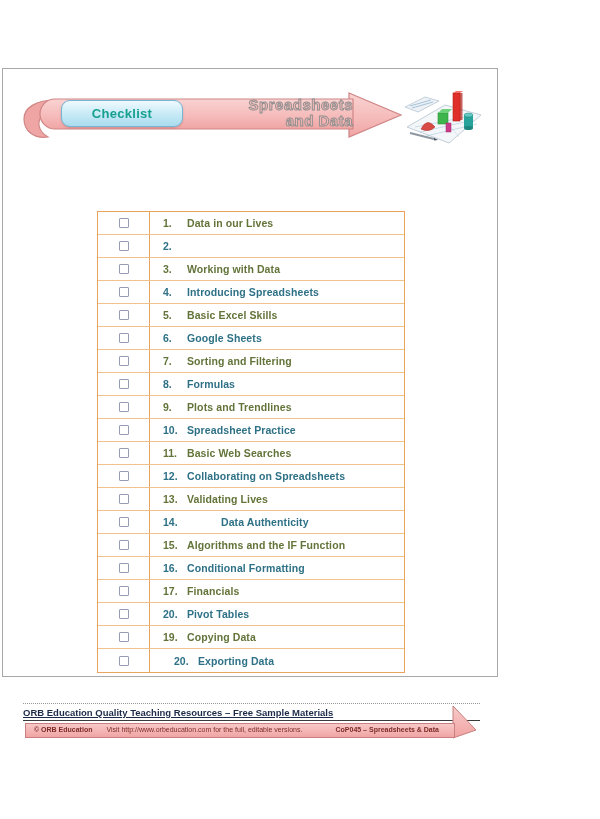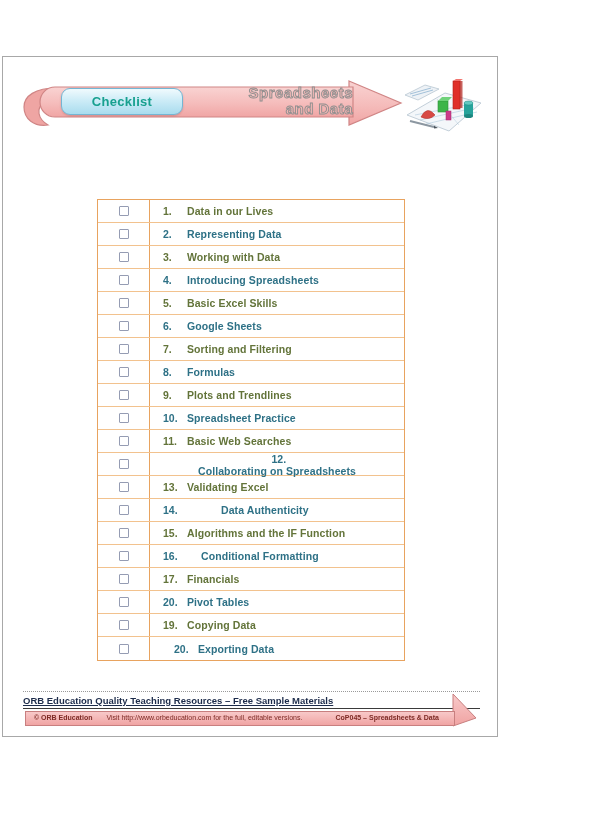--- a/index.html
+++ b/index.html
@@ -1,18 +1,18 @@
 <!DOCTYPE html>
 <html><head>
 <meta charset="utf-8">
 <style>
   * { margin:0; padding:0; box-sizing:border-box; }
   body { background:#ffffff; font-family:"Liberation Sans", sans-serif; }
   .canvas { position:relative; width:600px; height:819px; background:#ffffff; overflow:hidden; }
-  .page { position:absolute; left:2px; top:56px; width:496px; height:681px;
+  .page { position:absolute; left:2px; top:68px; width:496px; height:609px;
           background:#ffffff; border:1px solid #a8a8a8; }
 
   
   .ribbon-wrap { position:absolute; left:18px; top:22px; width:382px; height:50px; }
   .checklist-btn { position:absolute; left:58px; top:31px; width:122px; height:27px;
         border:1px solid #74b6d3; border-radius:9px;
         background:linear-gradient(#f0fafd 0%, #cdecf7 45%, #a9dcee 100%);
         display:flex; align-items:center; justify-content:center;
         box-shadow:0 1px 2px rgba(120,60,60,.25); cursor:default; }
   .checklist-btn span { font-size:13px; font-weight:bold; color:#17a08f; letter-spacing:.3px; }
@@ -125,21 +125,20 @@
             <span class="row-label">Data in our Lives</span>
           </div>
         </div>
 
         <div class="check-row">
           <div class="cb-cell">
             <span class="cb-box"></span>
           </div>
           <div class="label-cell" style="color: rgb(46, 113, 134);">
             <span class="row-num">2.</span>
-            <span class="row-label">Representing Data</span>
           </div>
         </div>
 
         <div class="check-row">
           <div class="cb-cell">
             <span class="cb-box"></span>
           </div>
           <div class="label-cell" style="color: rgb(99, 116, 58);">
             <span class="row-num">3.</span>
             <span class="row-label">Working with Data</span>
@@ -223,33 +222,33 @@
           <div class="label-cell" style="color: rgb(99, 116, 58);">
             <span class="row-num">11.</span>
             <span class="row-label">Basic Web Searches</span>
           </div>
         </div>
 
         <div class="check-row">
           <div class="cb-cell">
             <span class="cb-box"></span>
           </div>
-          <div class="label-cell" style="color: rgb(46, 113, 134); flex-direction: column;">
+          <div class="label-cell" style="color: rgb(46, 113, 134);">
             <span class="row-num">12.</span>
             <span class="row-label">Collaborating on Spreadsheets</span>
           </div>
         </div>
 
         <div class="check-row">
           <div class="cb-cell">
             <span class="cb-box"></span>
           </div>
           <div class="label-cell" style="color: rgb(99, 116, 58);">
             <span class="row-num">13.</span>
-            <span class="row-label">Validating Excel</span>
+            <span class="row-label">Validating Lives</span>
           </div>
         </div>
 
         <div class="check-row">
           <div class="cb-cell">
             <span class="cb-box"></span>
           </div>
           <div class="label-cell" style="color: rgb(46, 113, 134); gap: 34px;">
             <span class="row-num">14.</span>
             <span class="row-label">Data Authenticity</span>
@@ -263,21 +262,21 @@
           <div class="label-cell" style="color: rgb(99, 116, 58);">
             <span class="row-num">15.</span>
             <span class="row-label">Algorithms and the IF Function</span>
           </div>
         </div>
 
         <div class="check-row">
           <div class="cb-cell">
             <span class="cb-box"></span>
           </div>
-          <div class="label-cell" style="color: rgb(46, 113, 134); gap: 14px;">
+          <div class="label-cell" style="color: rgb(46, 113, 134);">
             <span class="row-num">16.</span>
             <span class="row-label">Conditional Formatting</span>
           </div>
         </div>
 
         <div class="check-row">
           <div class="cb-cell">
             <span class="cb-box"></span>
           </div>
           <div class="label-cell" style="color: rgb(99, 116, 58);">

